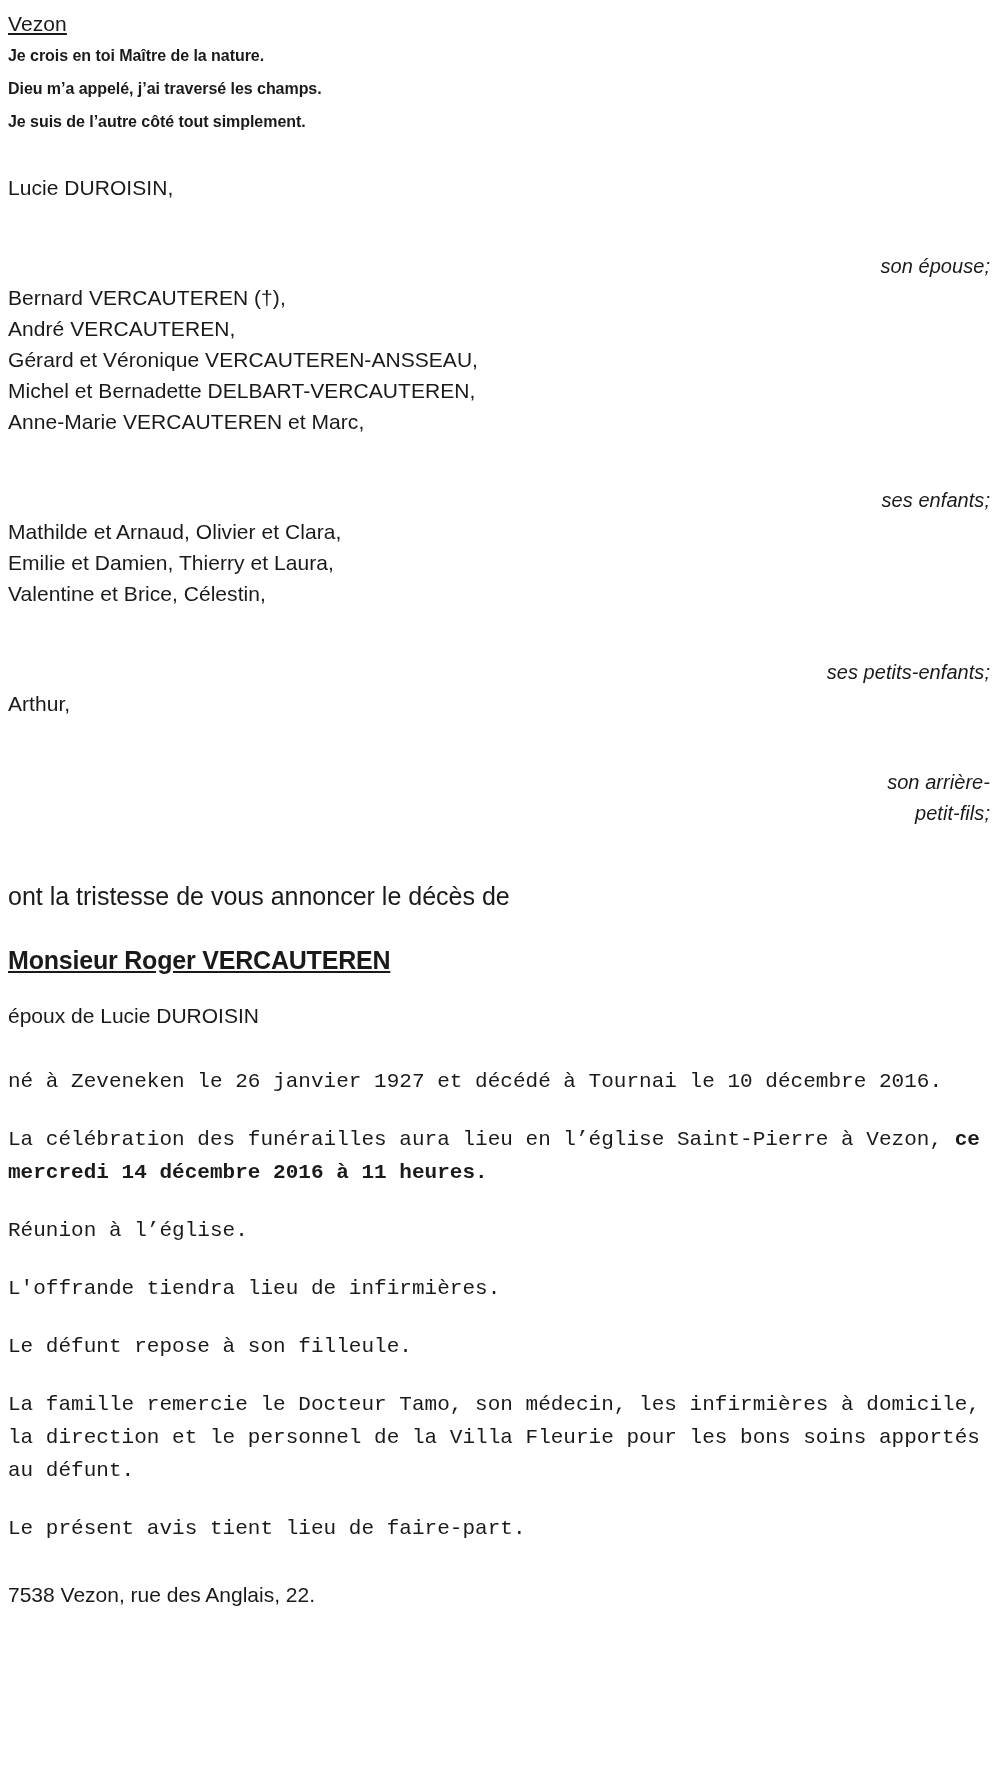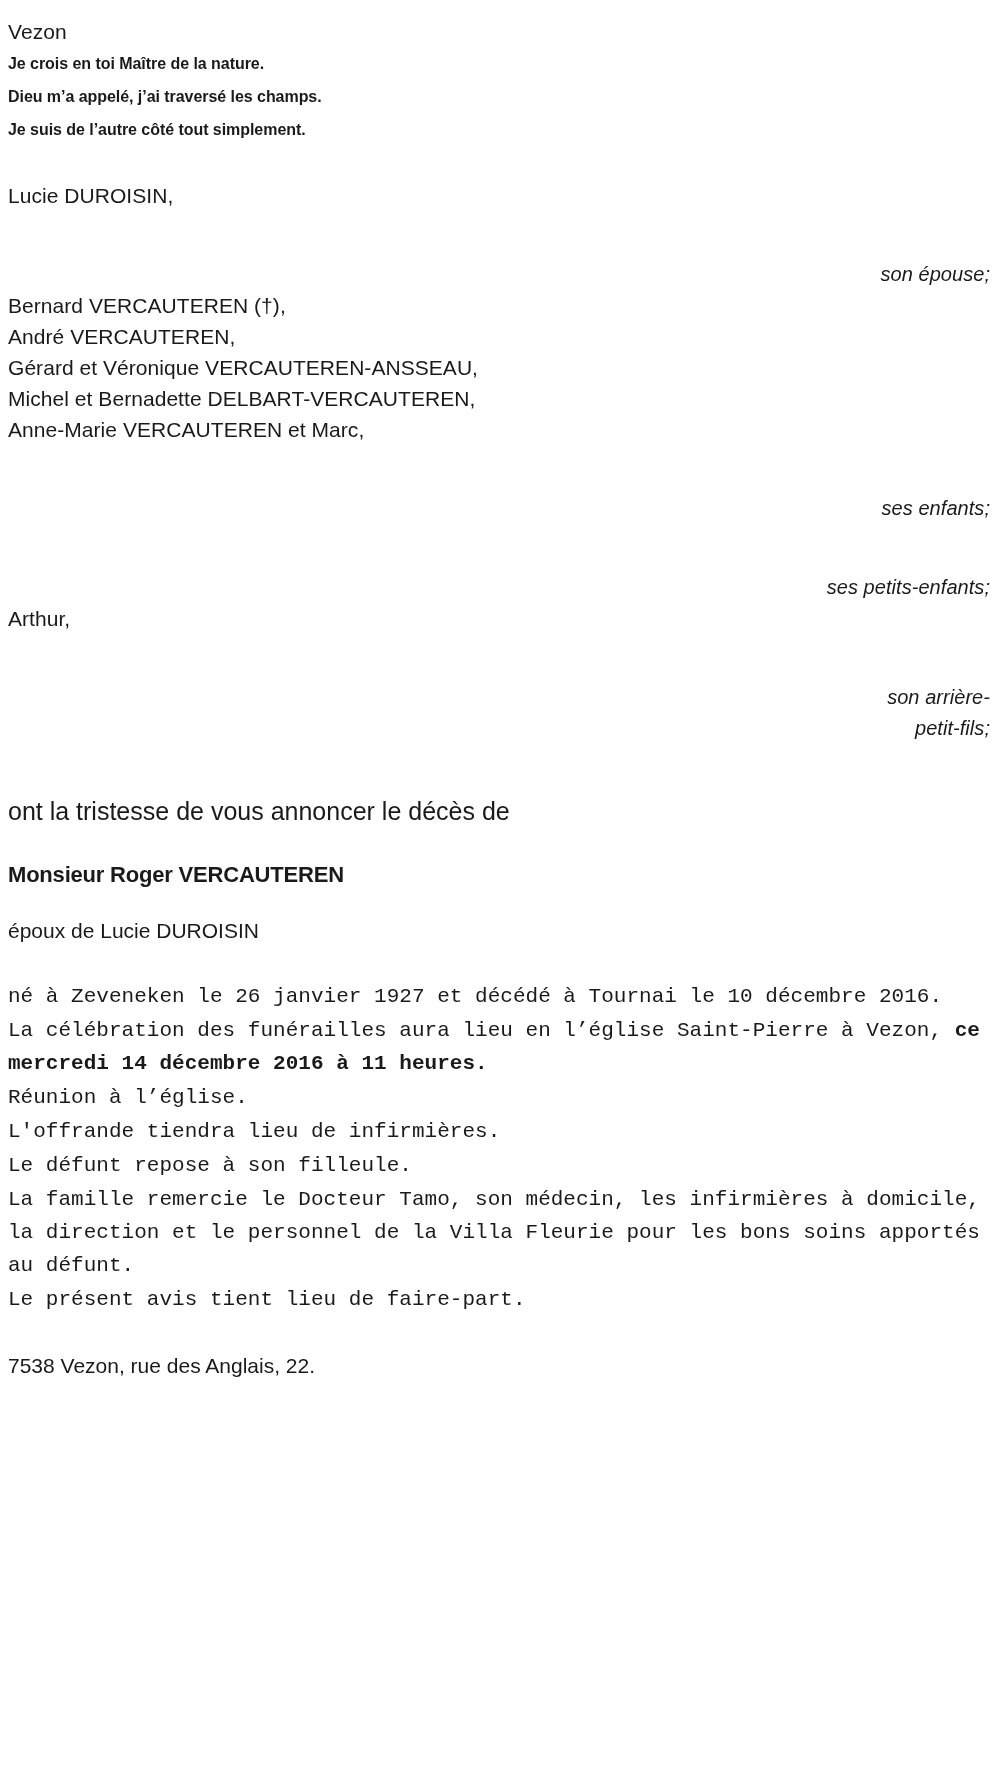--- a/index.html
+++ b/index.html
@@ -20,22 +20,23 @@
     height: 1766px;
     box-sizing: border-box;
     padding: 0 10px 0 8px;
     overflow: hidden;
   }
 
   
   .locality {
     font-size: 21px;
     line-height: 31px;
-    padding-top: 16px;
+    padding-top: 8px;
     letter-spacing: 0.1px;
+    text-decoration: underline;
   }
   .verse {
     font-size: 16px;
     line-height: 33px;
     font-weight: bold;
     letter-spacing: -0.05px;
   }
   .verse-line { white-space: nowrap; }
 
   .gap-sm { height: 18px; }
@@ -61,39 +62,40 @@
     margin-top: 48px;
   }
   .relation .rel-line { display: block; }
 
   
   .announce {
     font-size: 25px;
     line-height: 31px;
   }
   .deceased-name {
-    font-size: 22px;
+    font-size: 25px;
     line-height: 44px;
     font-weight: bold;
     letter-spacing: -0.2px;
+    text-decoration: underline;
   }
   .spouse-of {
     font-size: 21px;
     line-height: 31px;
   }
 
   
   .para {
     font-size: 21px;
     line-height: 33px;
     letter-spacing: 0.02px;
     max-width: 972px;
     font-family: Liberation Mono, monospace;
   }
-  .para + .para { margin-top: 1px; }
+  .para + .para { margin-top: 25px; }
   .para b { font-weight: bold; }
 
   .address {
     font-size: 21px;
     line-height: 31px;
   }
 </style>
 </head>
 <body>
 
@@ -125,20 +127,25 @@
       <div class="name-line">Gérard et Véronique VERCAUTEREN-ANSSEAU,</div>
       <div class="name-line">Michel et Bernadette DELBART-VERCAUTEREN,</div>
       <div class="name-line">Anne-Marie VERCAUTEREN et Marc,</div>
     </div>
     <div class="relation">
       <span class="rel-line">ses enfants;</span>
     </div>
   </div>
 
   <div class="family-block">
+    <div class="names">
+      <div class="name-line">Mathilde et Arnaud, Olivier et Clara,</div>
+      <div class="name-line">Emilie et Damien, Thierry et Laura,</div>
+      <div class="name-line">Valentine et Brice, Célestin,</div>
+    </div>
     <div class="relation">
       <span class="rel-line">ses petits-enfants;</span>
     </div>
   </div>
 
   <div class="family-block">
     <div class="names">
       <div class="name-line">Arthur,</div>
     </div>
     <div class="relation">

